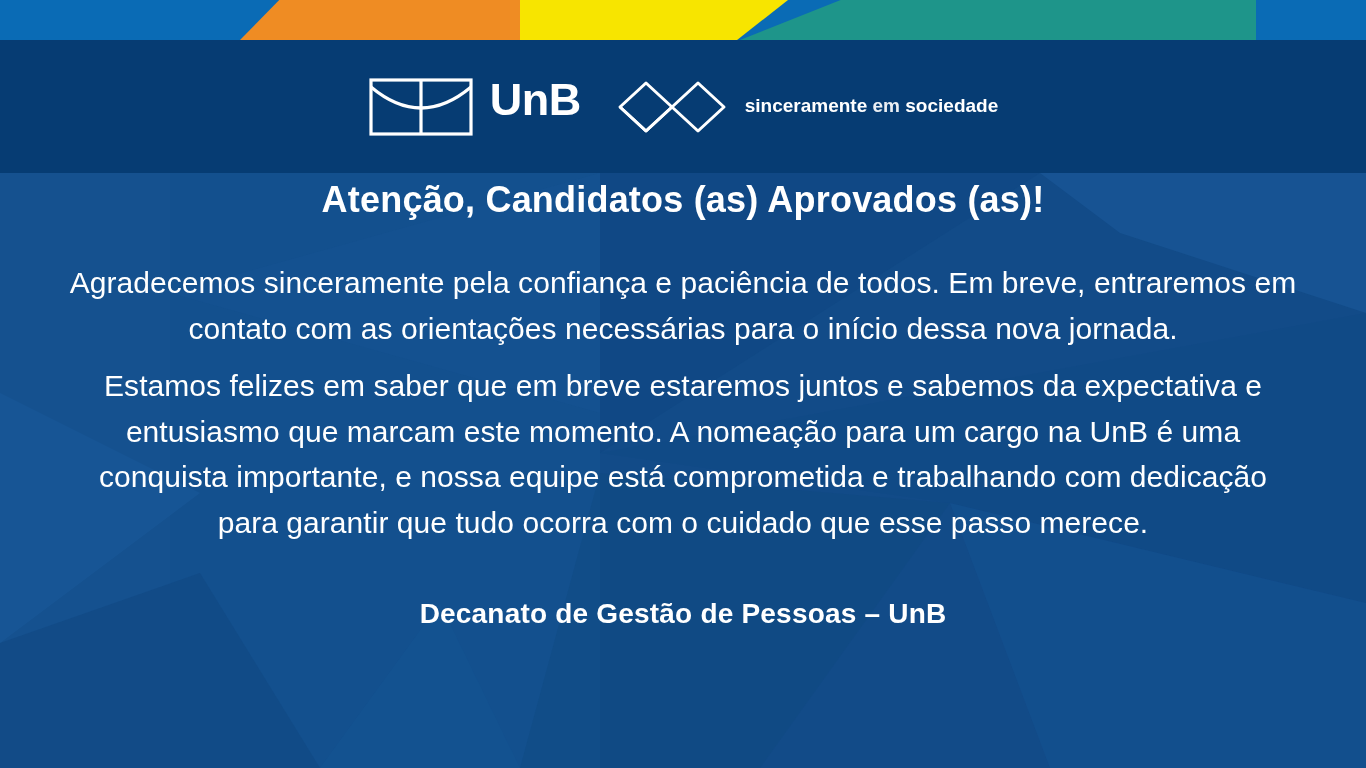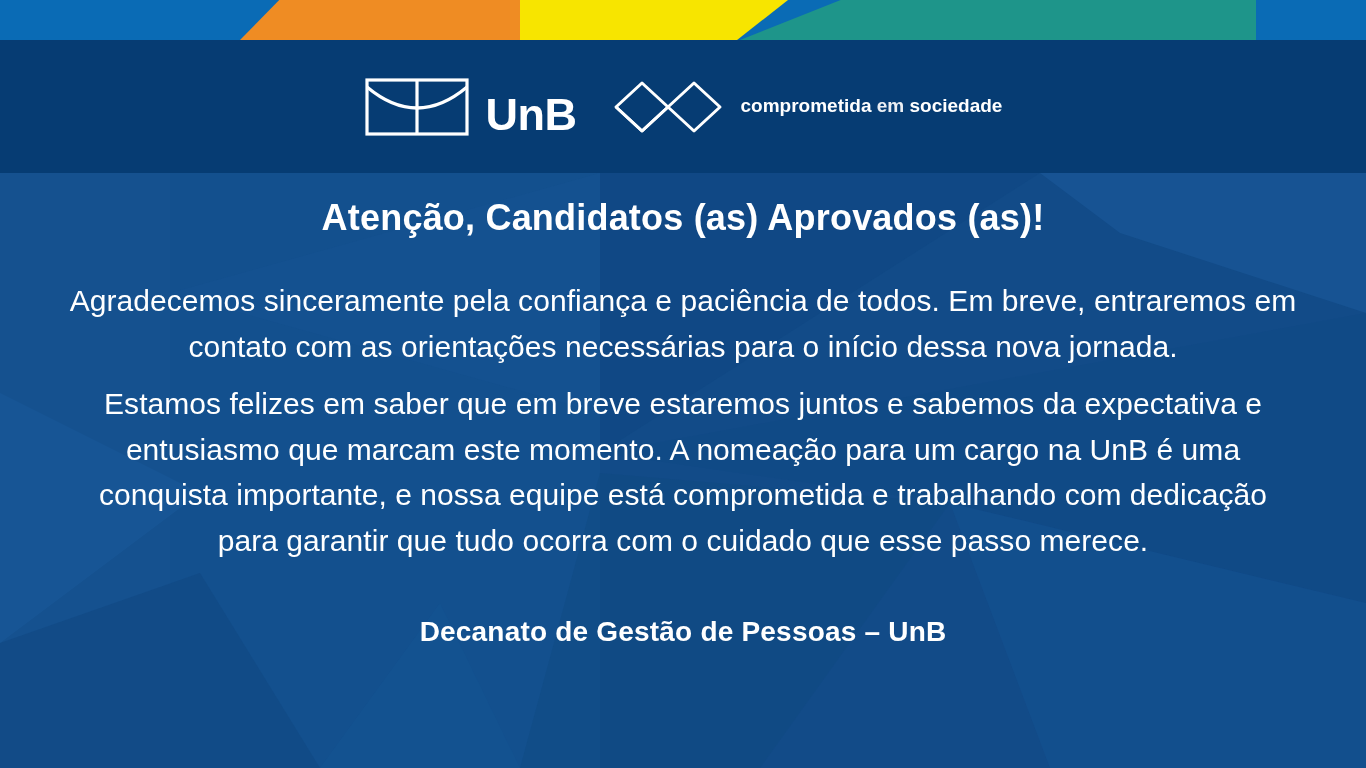--- a/index.html
+++ b/index.html
@@ -64,21 +64,21 @@
     height: 133px;
     display: flex;
     align-items: center;
     justify-content: center;
     gap: 36px;
   }
 
   
   .unb-lockup {
     display: flex;
-    align-items: flex-end;
+    align-items: flex-start;
     gap: 16px;
   }
   .unb-mark {
     width: 106px;
     height: 60px;
   }
   .unb-word {
     color: #FFFFFF;
     font-size: 45px;
     font-weight: bold;
@@ -131,21 +131,21 @@
   .content {
     position: absolute;
     left: 0; top: 173px;
     width: 1366px;
     height: 595px;
     text-align: center;
     color: #FFFFFF;
   }
   .headline {
     margin: 0;
-    padding-top: 22px;
+    padding-top: 4px;
     font-size: 36px;
     font-weight: bold;
     letter-spacing: 0.2px;
     line-height: 1.25;
   }
   .para {
     margin: 0 auto;
     width: 1230px;
     font-size: 30px;
     font-weight: normal;
@@ -190,21 +190,21 @@
       <div class="tag-lockup">
         <span class="tag-mark">
           <svg width="110" height="62" viewBox="0 0 110 62">
             <g fill="none" stroke="#FFFFFF" stroke-width="3" stroke-linejoin="round">
               <path d="M3 31 L29 7 L55 31 L81 7 L107 31 L81 55 L55 31 L29 55 Z"></path>
               <path d="M3 31 L29 55 L55 31"></path>
             </g>
           </svg>
         </span>
         <span class="tag-lines">
-          <span class="tag-line"><span class="bd">comprometida</span> <span class="lt">em</span> <span class="bd">sociedade</span></span>
+          <span class="tag-line"><span class="bd">sinceramente</span> <span class="lt">em</span> <span class="bd">sociedade</span></span>
         </span>
       </div>
 
     </div>
   </div>
 
   <div class="facets">
     <svg width="1366" height="595" viewBox="0 0 1366 595">
       <rect x="0" y="0" width="1366" height="595" fill="#134E8C"></rect>
       <polygon points="0,0 170,0 170,595 0,595" fill="#15518F"></polygon>

